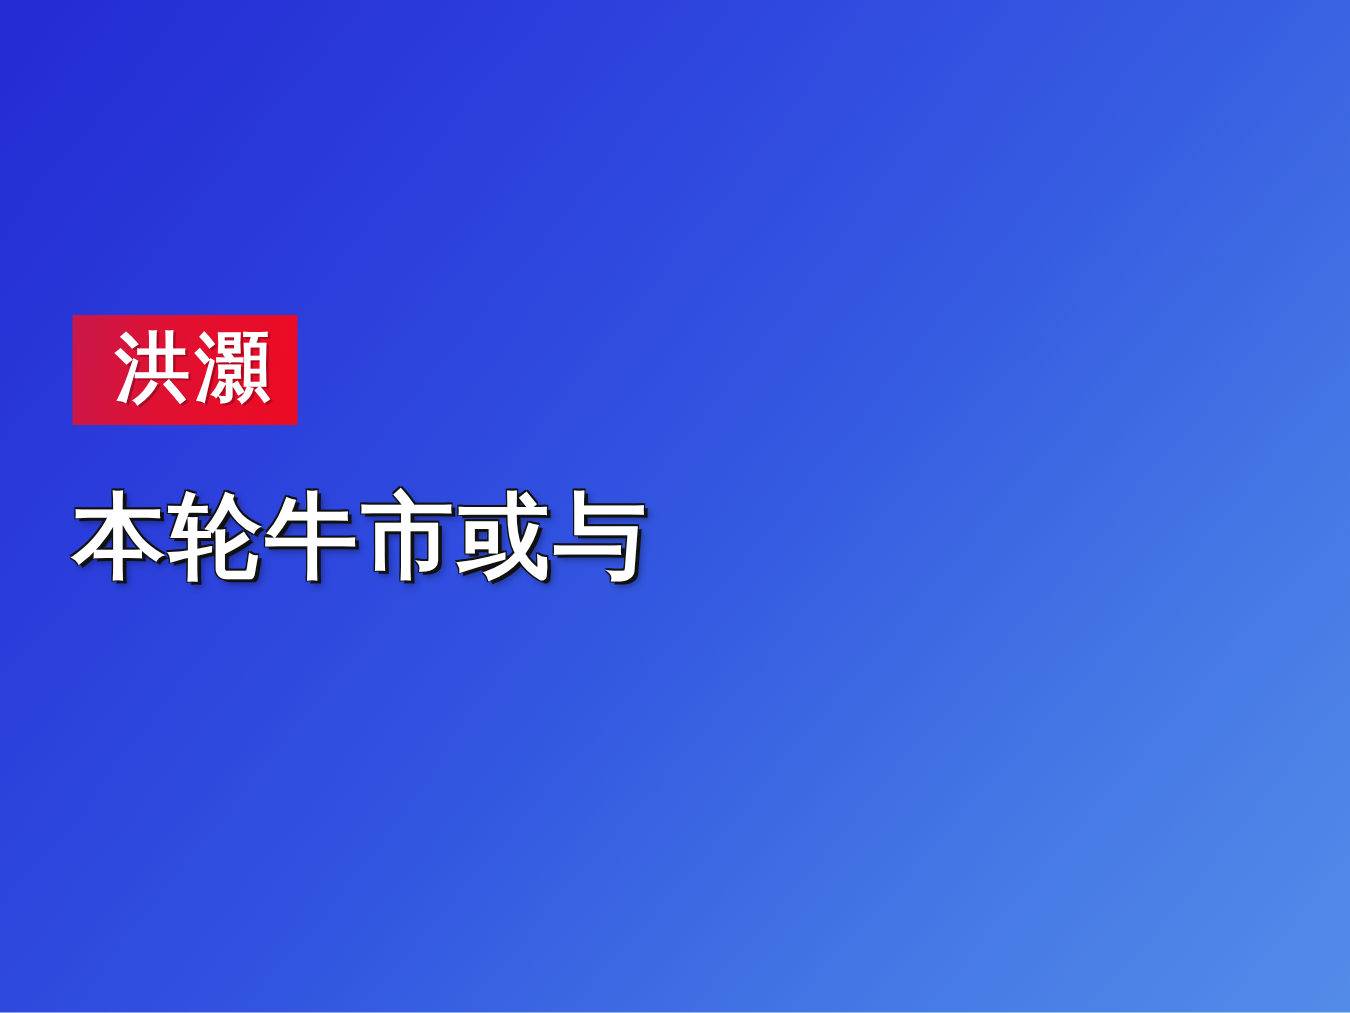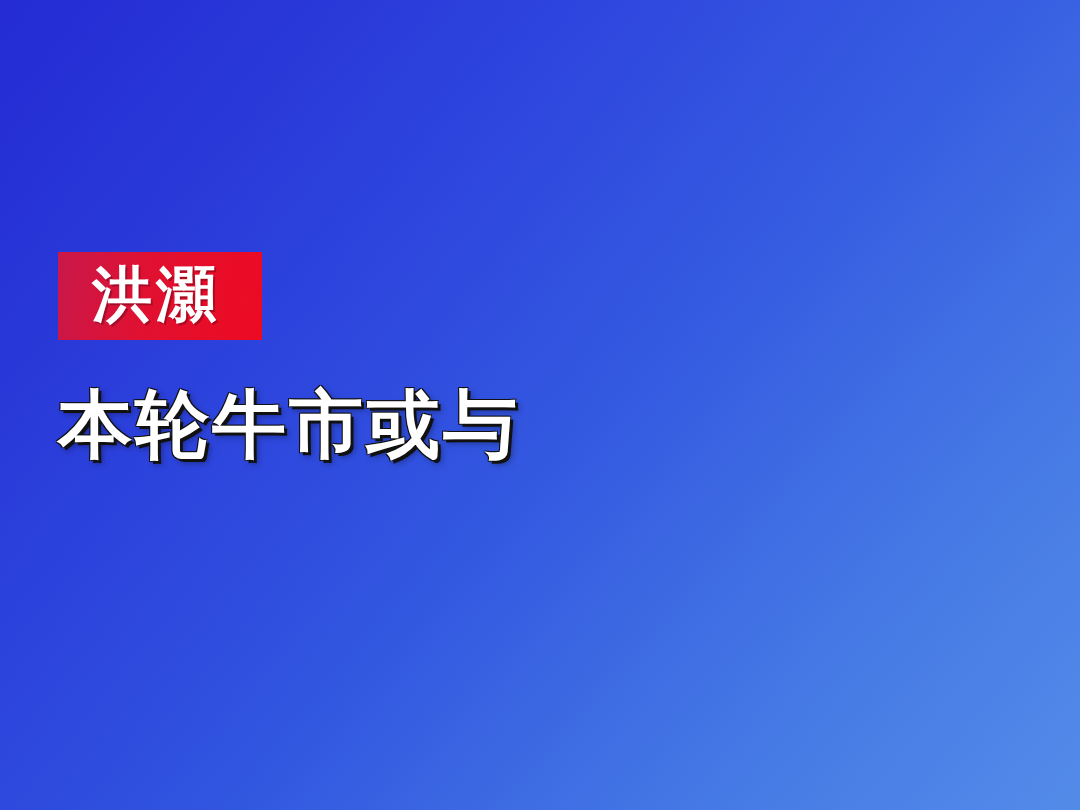--- a/index.html
+++ b/index.html
@@ -30,42 +30,42 @@
   .content {
     position: absolute;
     left: 58px;
     top: 252px;
     width: 980px;
     z-index: 3;
   }
   .badge {
     display: inline-block;
     background: linear-gradient(100deg, #c9184a 0%, #e11030 45%, #ed0a22 100%);
-    padding: 12px 42px 16px 34px;
+    padding: 12px 18px 16px 34px;
     line-height: 1;
   }
   .badge-text {
     display: inline-block;
     color: #ffffff;
     font-size: 60px;
     font-weight: bold;
     letter-spacing: 4px;
     font-family: "DejaVu Serif", "Liberation Serif", serif;
     text-shadow: 2px 2px 0 rgba(0,0,0,0.25);
   }
   .headline {
     margin-top: 34px;
   }
   .line {
     color: #ffffff;
     font-size: 74px;
     font-weight: bold;
     line-height: 1.52;
     letter-spacing: 3px;
-    font-family: Liberation Mono, monospace;
+    font-family: Liberation Serif, serif;
     text-shadow:
       3px 3px 0 #111111,
       -1px -1px 0 #111111,
       1px -1px 0 #111111,
       -1px 1px 0 #111111,
       4px 4px 6px rgba(0,0,0,0.35);
     white-space: nowrap;
   }
   .line-2 {
     margin-top: 18px;

